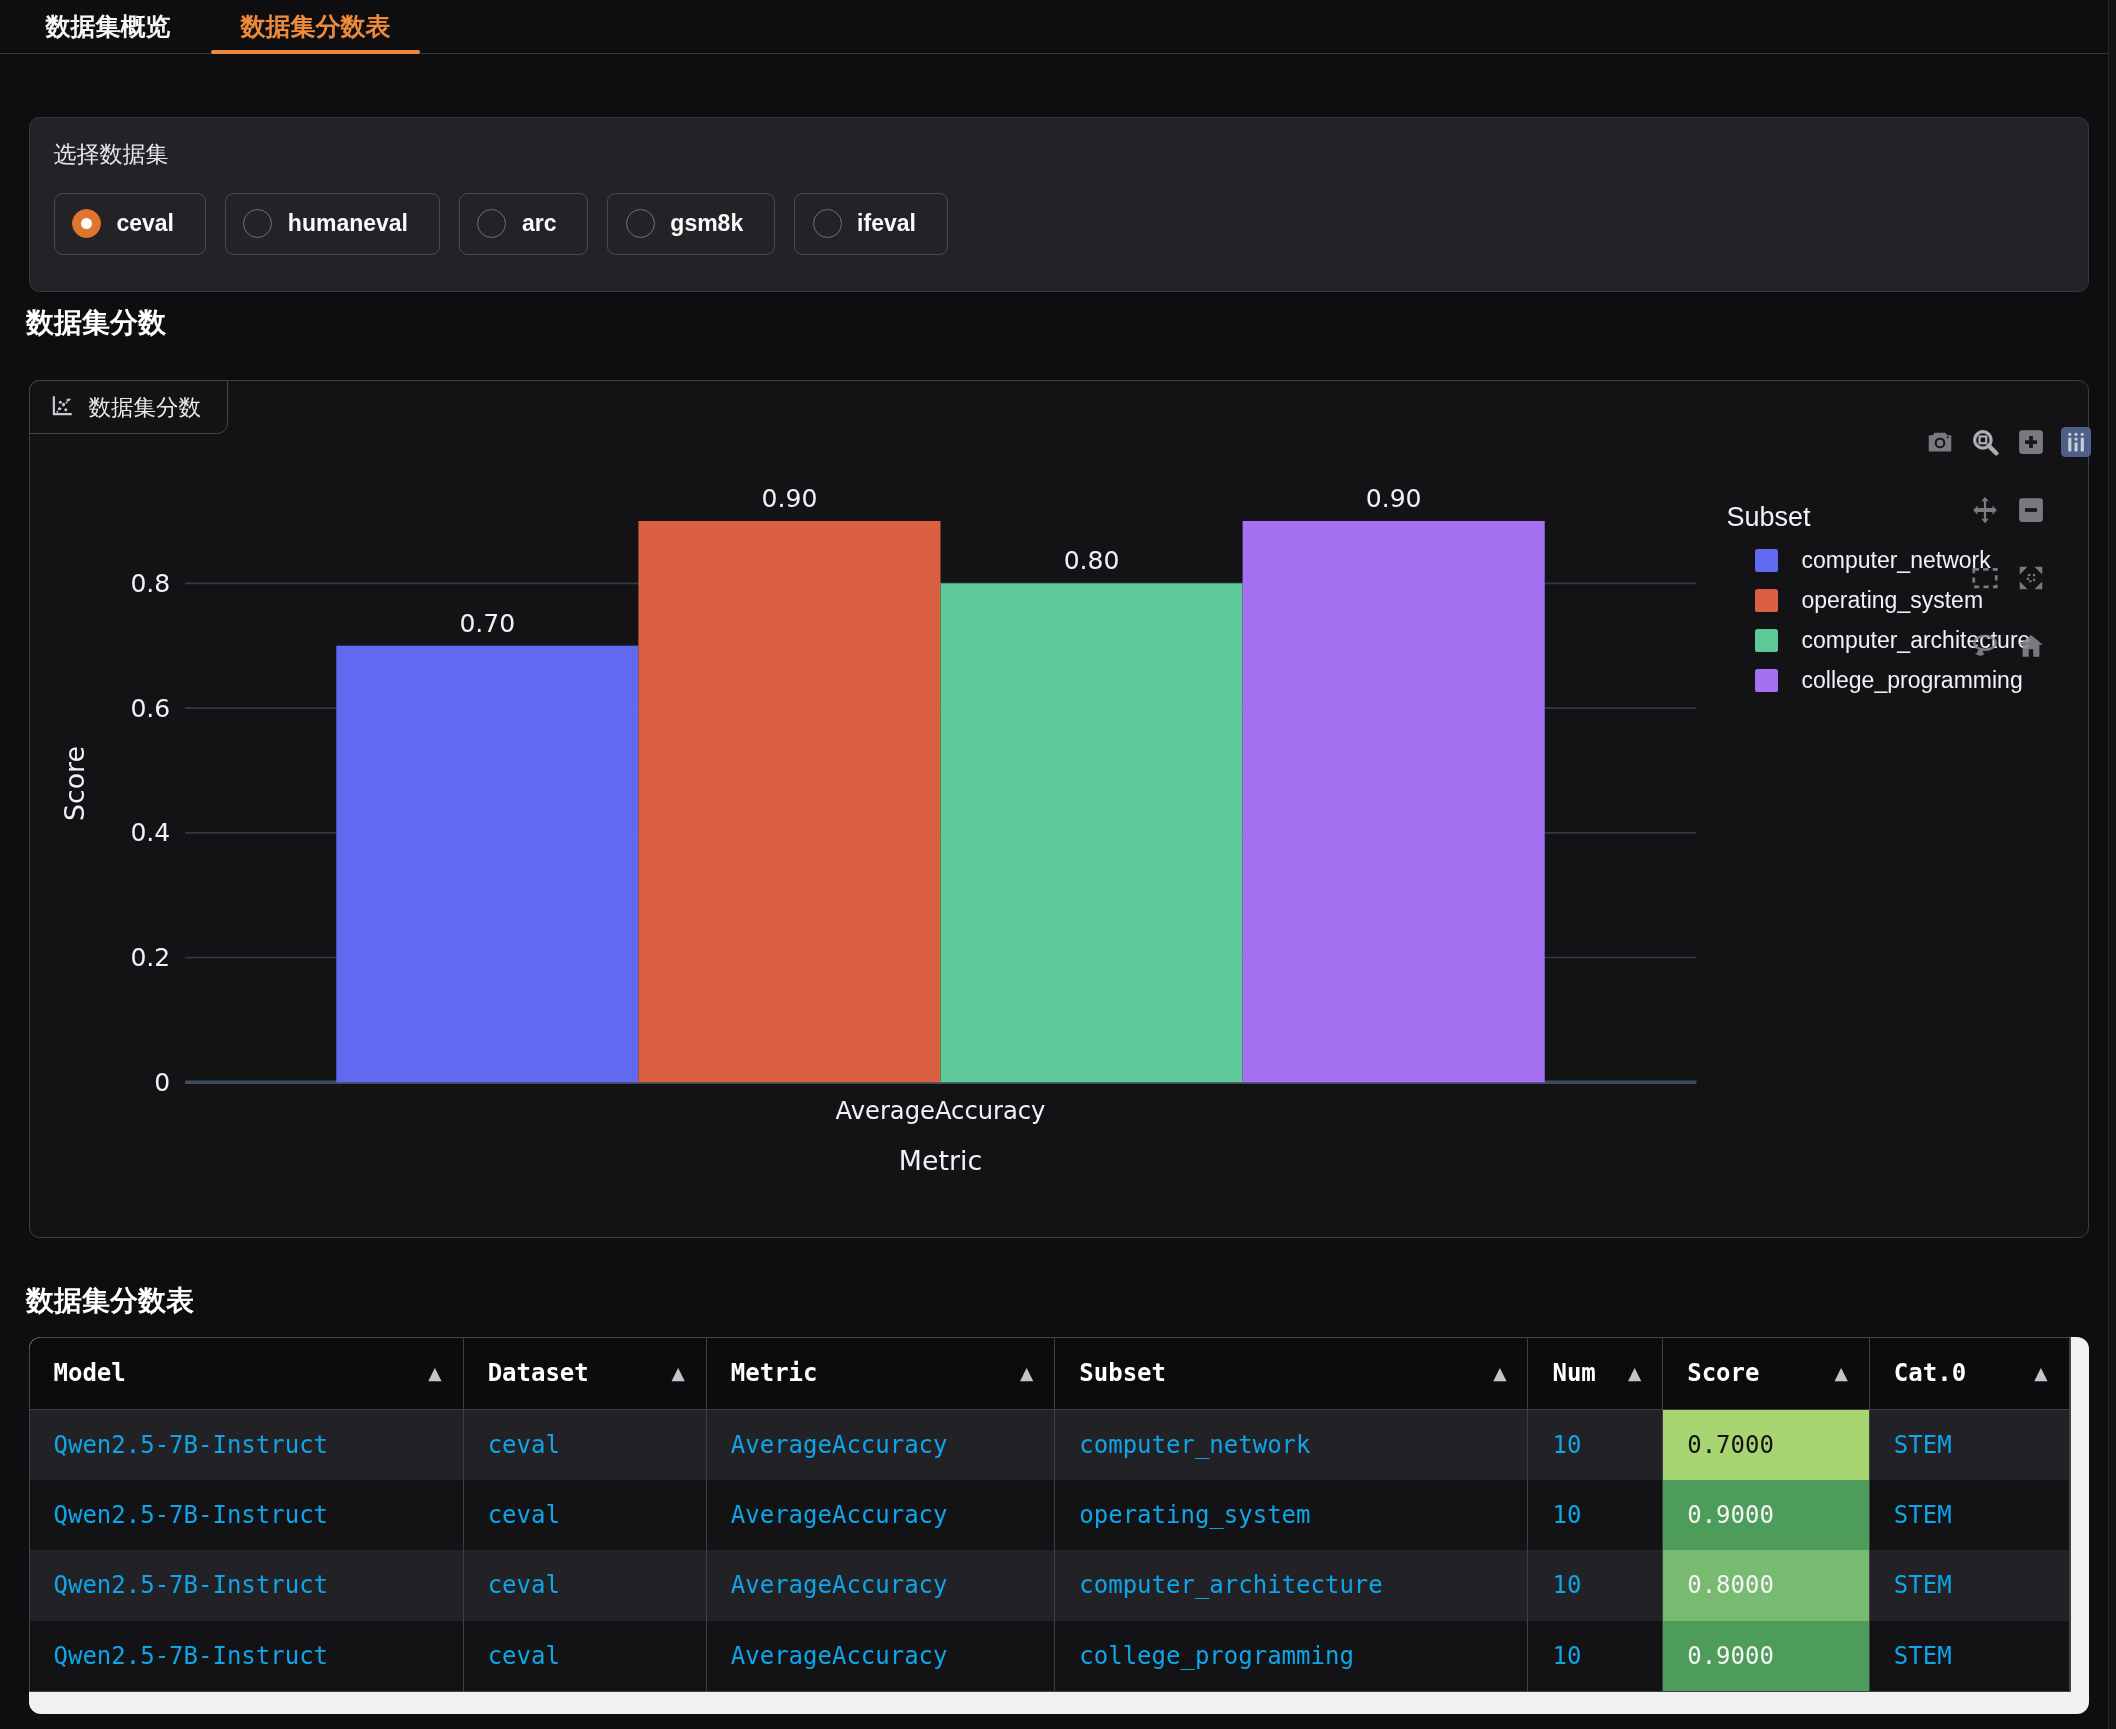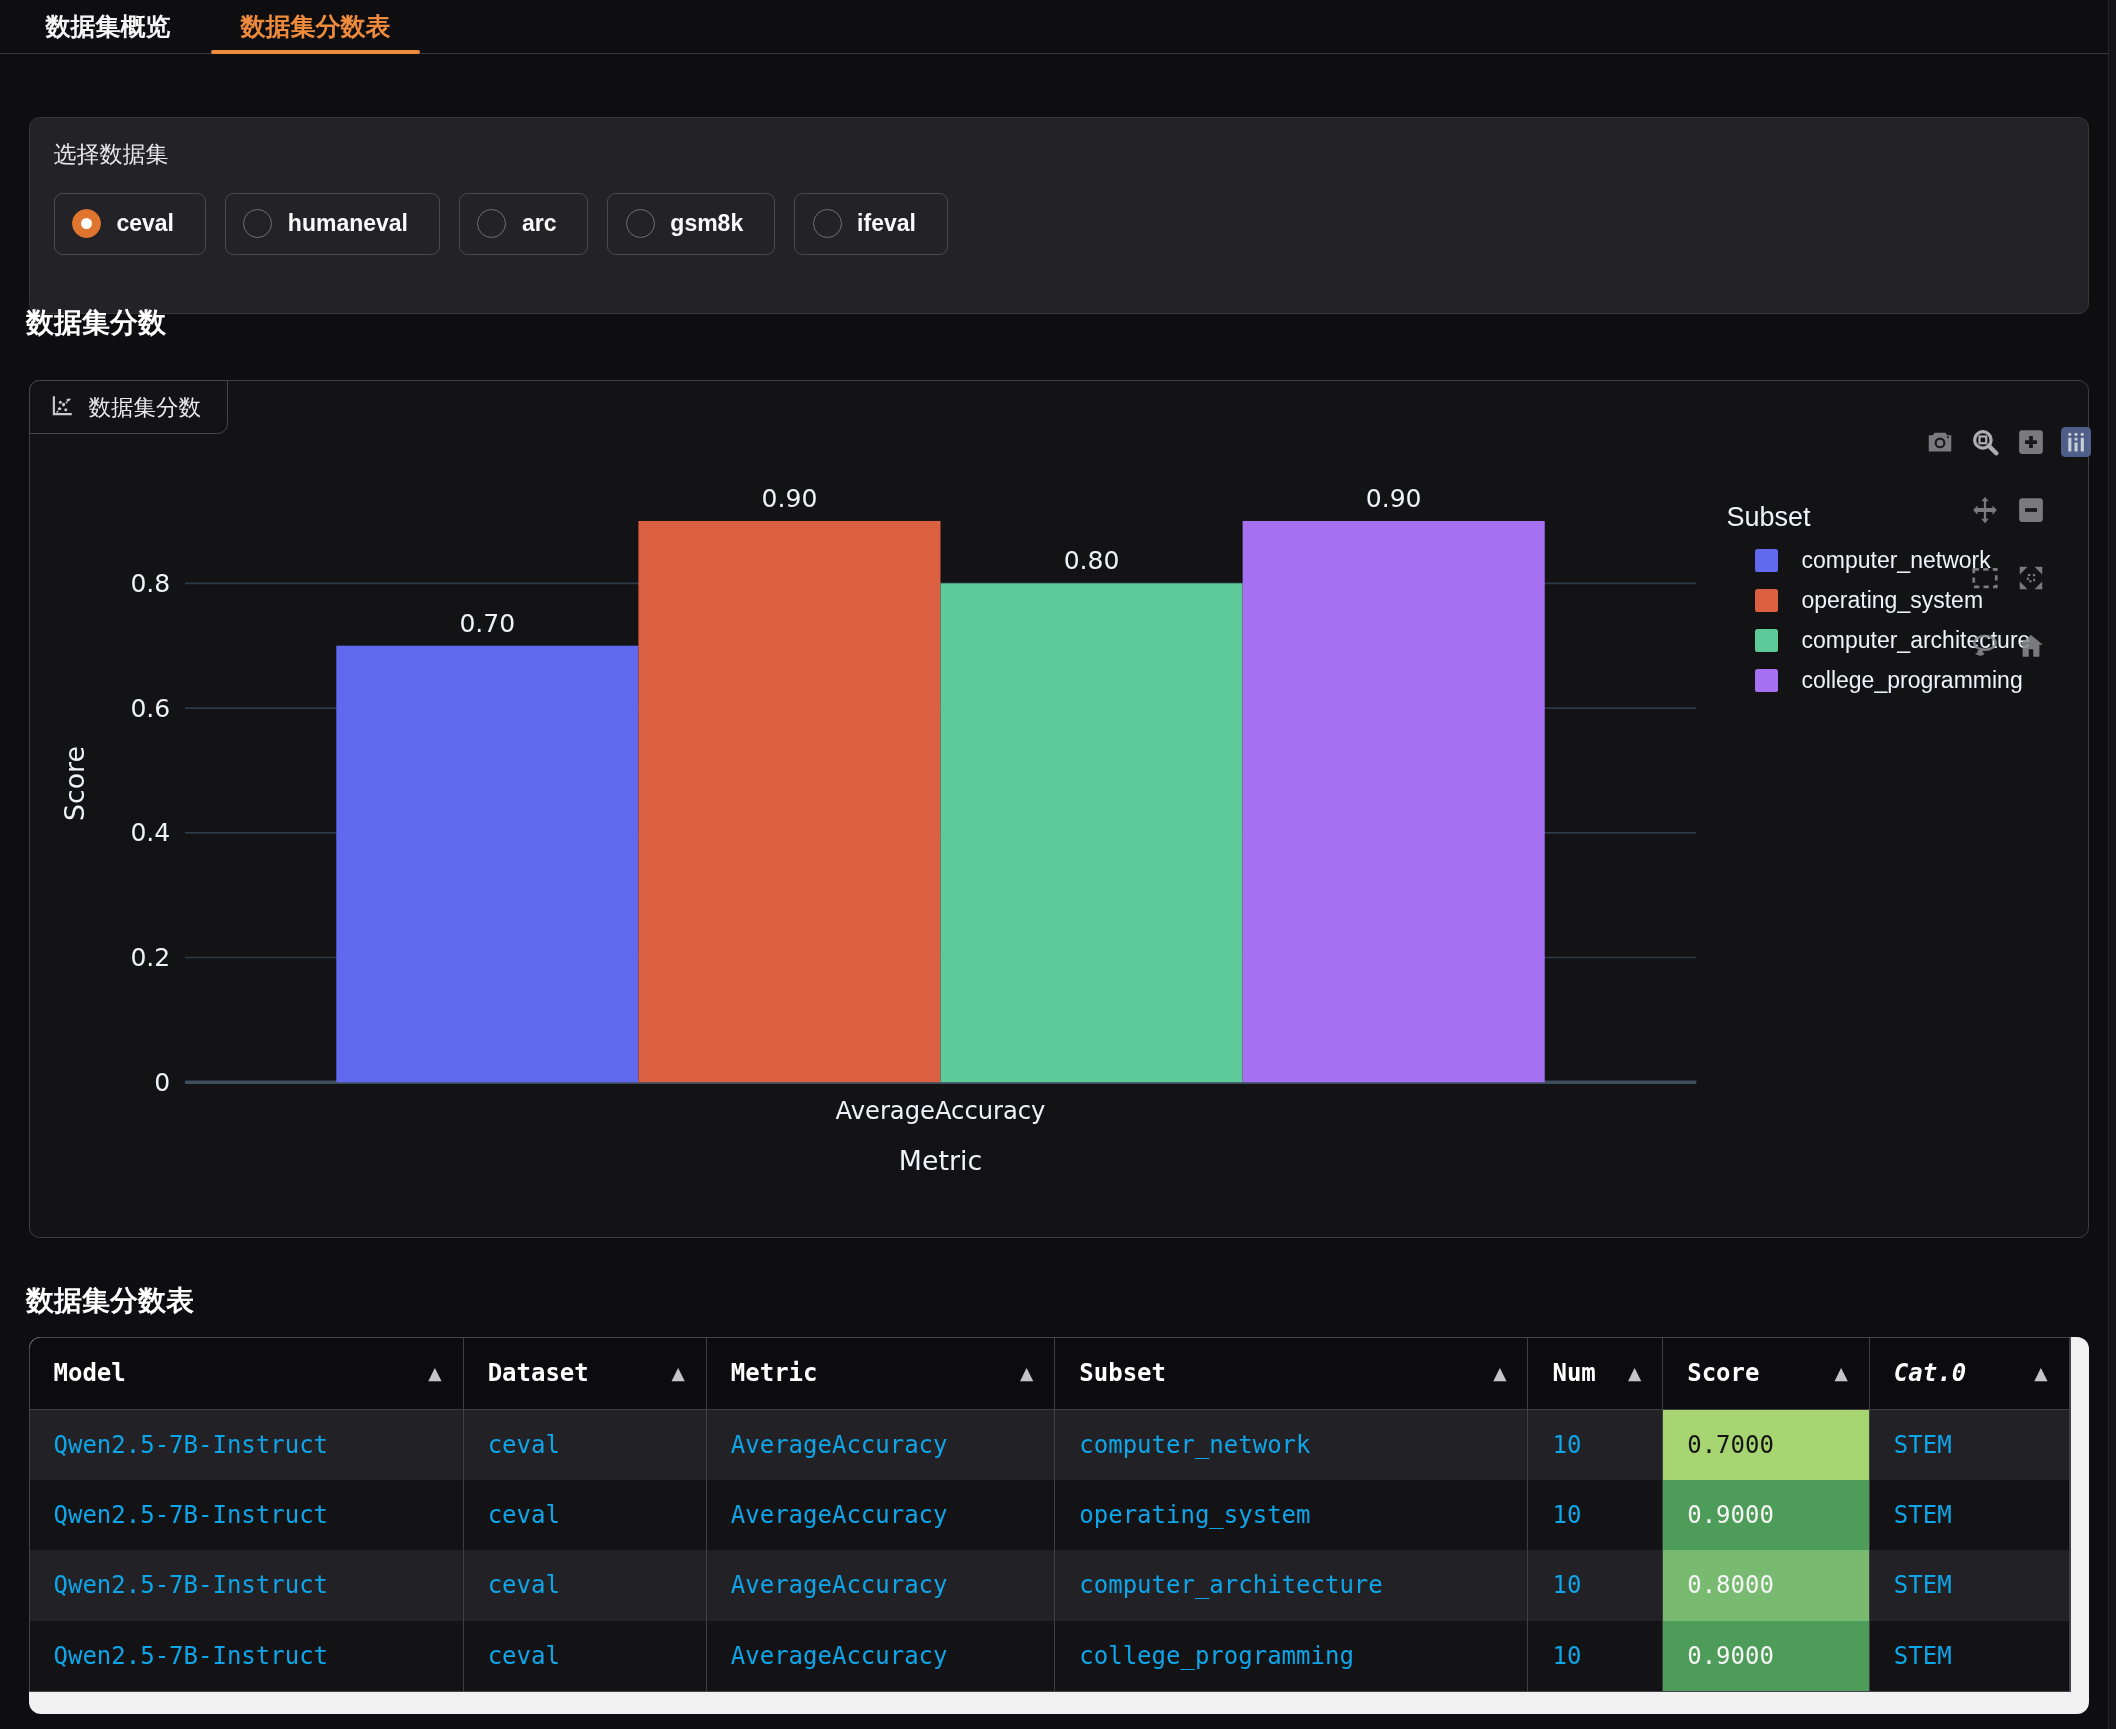--- a/index.html
+++ b/index.html
@@ -15,21 +15,21 @@
   }
   
   .tabbar{position:absolute;left:0;top:0;width:2117px;height:54px;display:flex;
     align-items:stretch;padding-left:10.4px;border-bottom:0.9px solid #35383E;}
   .tab{position:relative;display:flex;align-items:center;padding:0 35px;
     font-size:25px;font-weight:700;color:#F5F5F5;cursor:pointer;}
   .tab.active{color:var(--orange);}
   .tab.active::after{content:"";position:absolute;left:5.2px;right:5.2px;bottom:-0.9px;height:4.3px;
     background:var(--orange);border-radius:2.6px;}
   
-  .radio-panel{position:absolute;left:28.5px;top:117px;width:2060px;height:197px;
+  .radio-panel{position:absolute;left:28.5px;top:117px;width:2060px;height:175px;
     background:var(--panel);border:0.9px solid #37373C;border-radius:10.4px;padding:21px 24px;}
   .radio-label{font-size:23px;color:#E6E6E9;}
   .radio-row{display:flex;gap:19px;margin-top:22.5px;}
   .radio-opt{display:flex;align-items:center;gap:15.6px;height:62px;padding:0 31px 0 17.3px;
     border:0.9px solid var(--border2);border-radius:8.6px;cursor:pointer;}
   .radio-circle{width:29px;height:29px;border-radius:50%;border:1.7px solid #6E6E74;flex:0 0 auto;
     display:flex;align-items:center;justify-content:center;background:transparent;}
   .radio-circle.sel{background:var(--radio-orange);border-color:var(--radio-orange);}
   .radio-dot{width:11.2px;height:11.2px;border-radius:50%;background:#fff;}
   .radio-text{font-size:23px;font-weight:600;color:#FAFAFA;}
@@ -297,21 +297,21 @@
                 <span>Num</span>
                 <span class="caret">▲</span>
               </div>
             </th>
             <th style="width: 204px;">
               <div class="th-flex">
                 <span>Score</span>
                 <span class="caret">▲</span>
               </div>
             </th>
-            <th style="width: 197px; font-style: italic;">
+            <th style="width: 197px;">
               <div class="th-flex">
                 <span>Cat.0</span>
                 <span class="caret">▲</span>
               </div>
             </th>
           </tr>
         </thead>
       <tbody id="tbody">
           <tr>
             <td>Qwen2.5-7B-Instruct</td>

